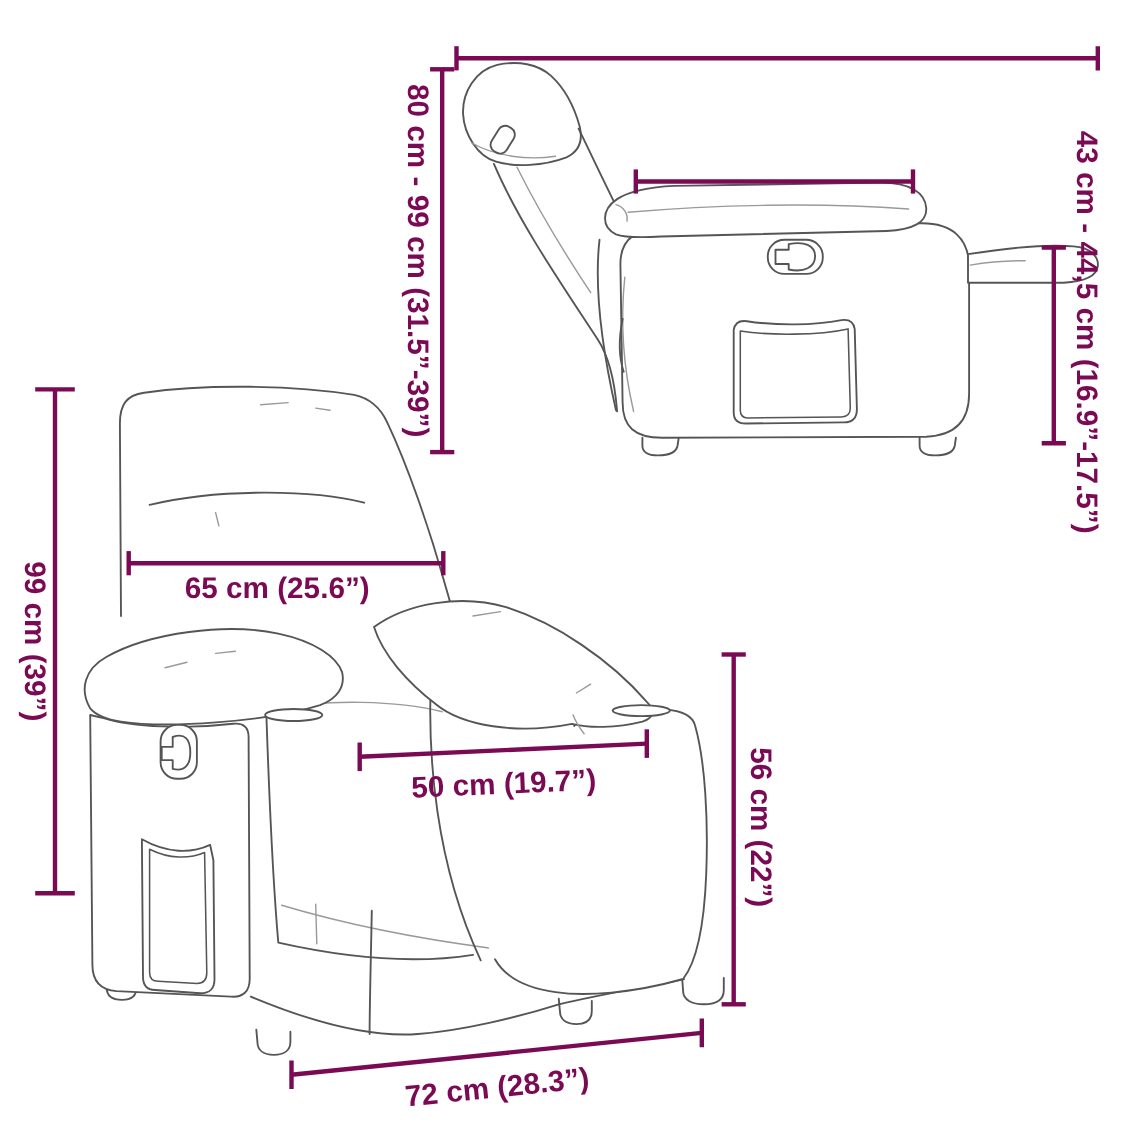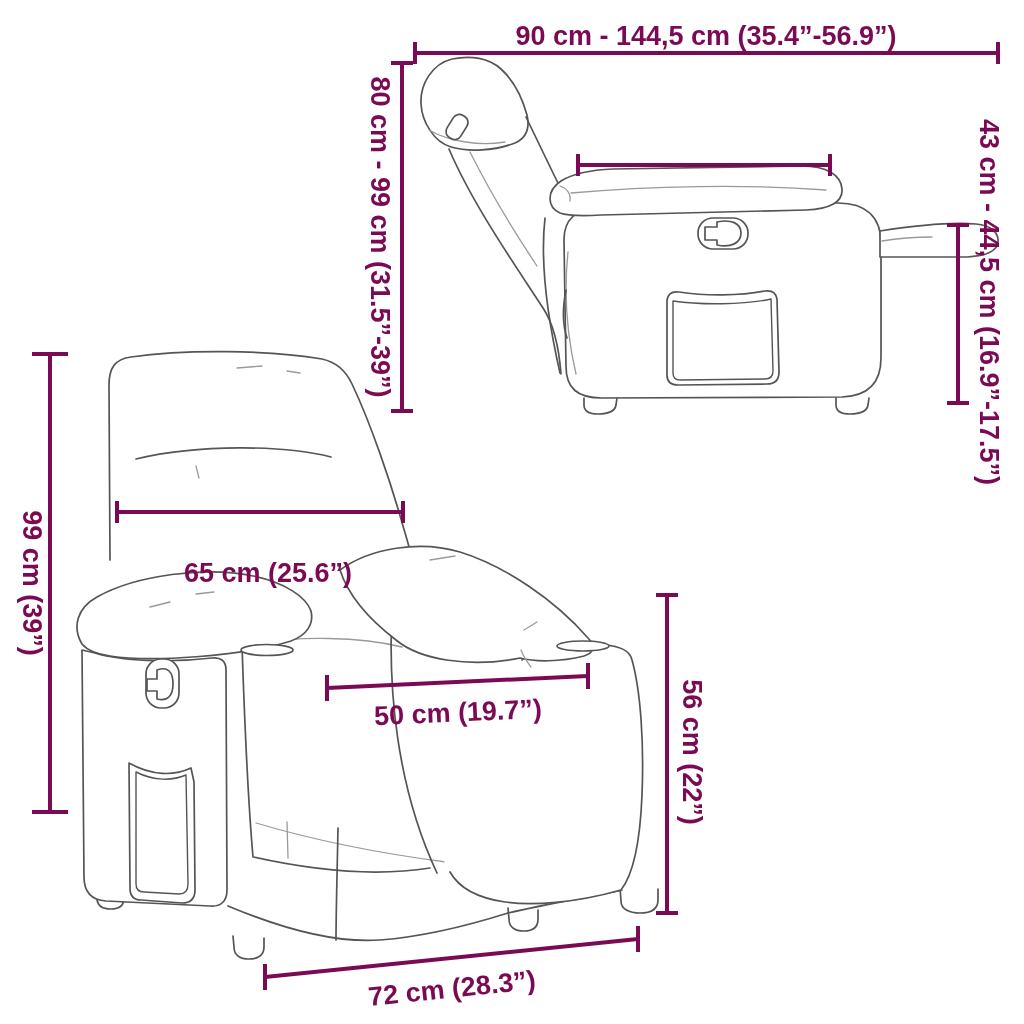--- a/index.html
+++ b/index.html
@@ -157,29 +157,28 @@
       </g>
 
       <g>
         <line x1="265" y1="977" x2="638" y2="939"></line>
         <line x1="265" y1="964" x2="265" y2="990"></line>
         <line x1="638" y1="926" x2="638" y2="952"></line>
       </g>
     </g>
   </svg>
 
-  <div class="dim-label" style="left:706px;top:36px;">90 cm - 144,5 cm (35.4”-56.9”)</div>
 
   <div class="dim-label rot90" style="left:379px;top:237px;">80 cm - 99 cm (31.5”-39”)</div>
 
 
   <div class="dim-label rot90" style="left:988px;top:302px;">43 cm - 44,5 cm (16.9”-17.5”)</div>
 
   <div class="dim-label rot90" style="left:31px;top:583px;">99 cm (39”)</div>
 
-  <div class="dim-label" style="left:268px;top:535px;margin-top:38px;">65 cm (25.6”)</div>
+  <div class="dim-label" style="left:252px;top:535px;">65 cm (25.6”)</div>
 
   <div class="dim-label tilt-2" style="left:458px;top:713px;">50 cm (19.7”)</div>
 
   <div class="dim-label rot90" style="left:691px;top:752px;">56 cm (22”)</div>
 
   <div class="dim-label tilt-6" style="left:452px;top:989px;">72 cm (28.3”)</div>
 </div>
 
 </body></html>

